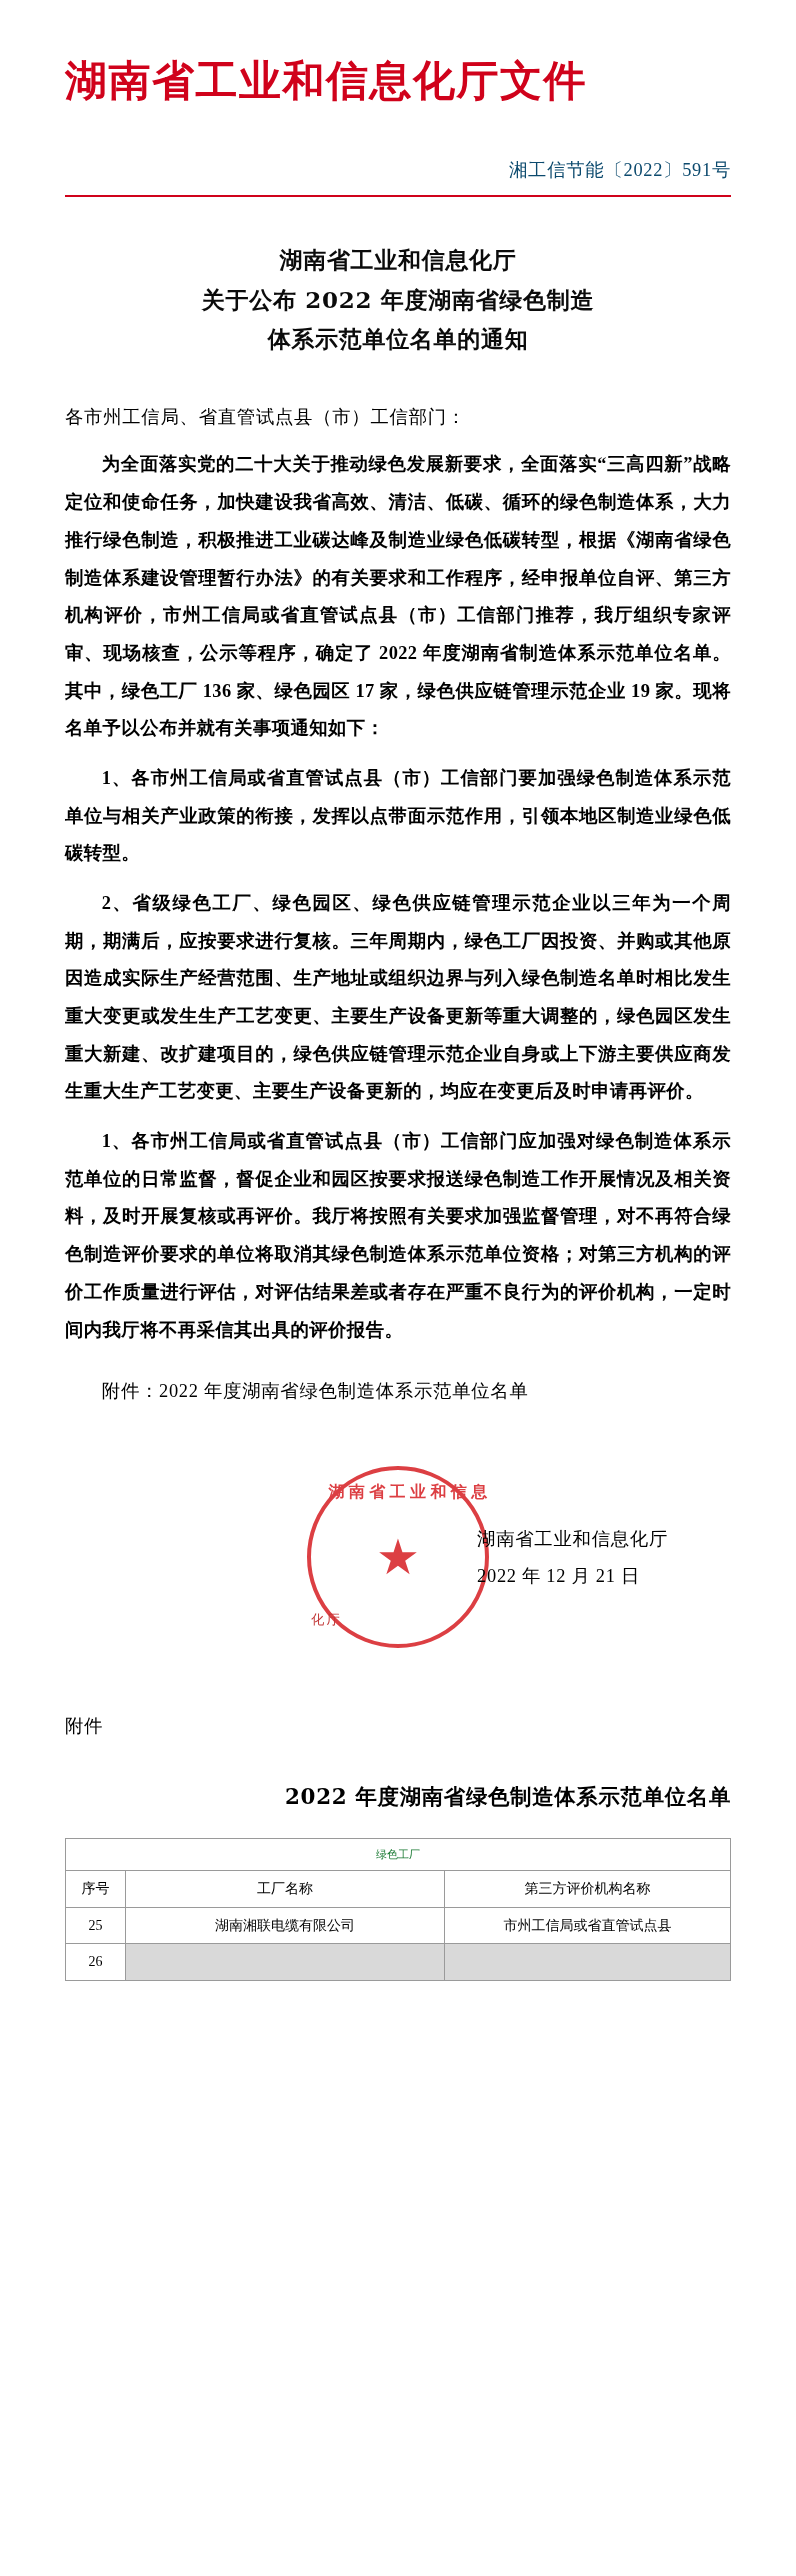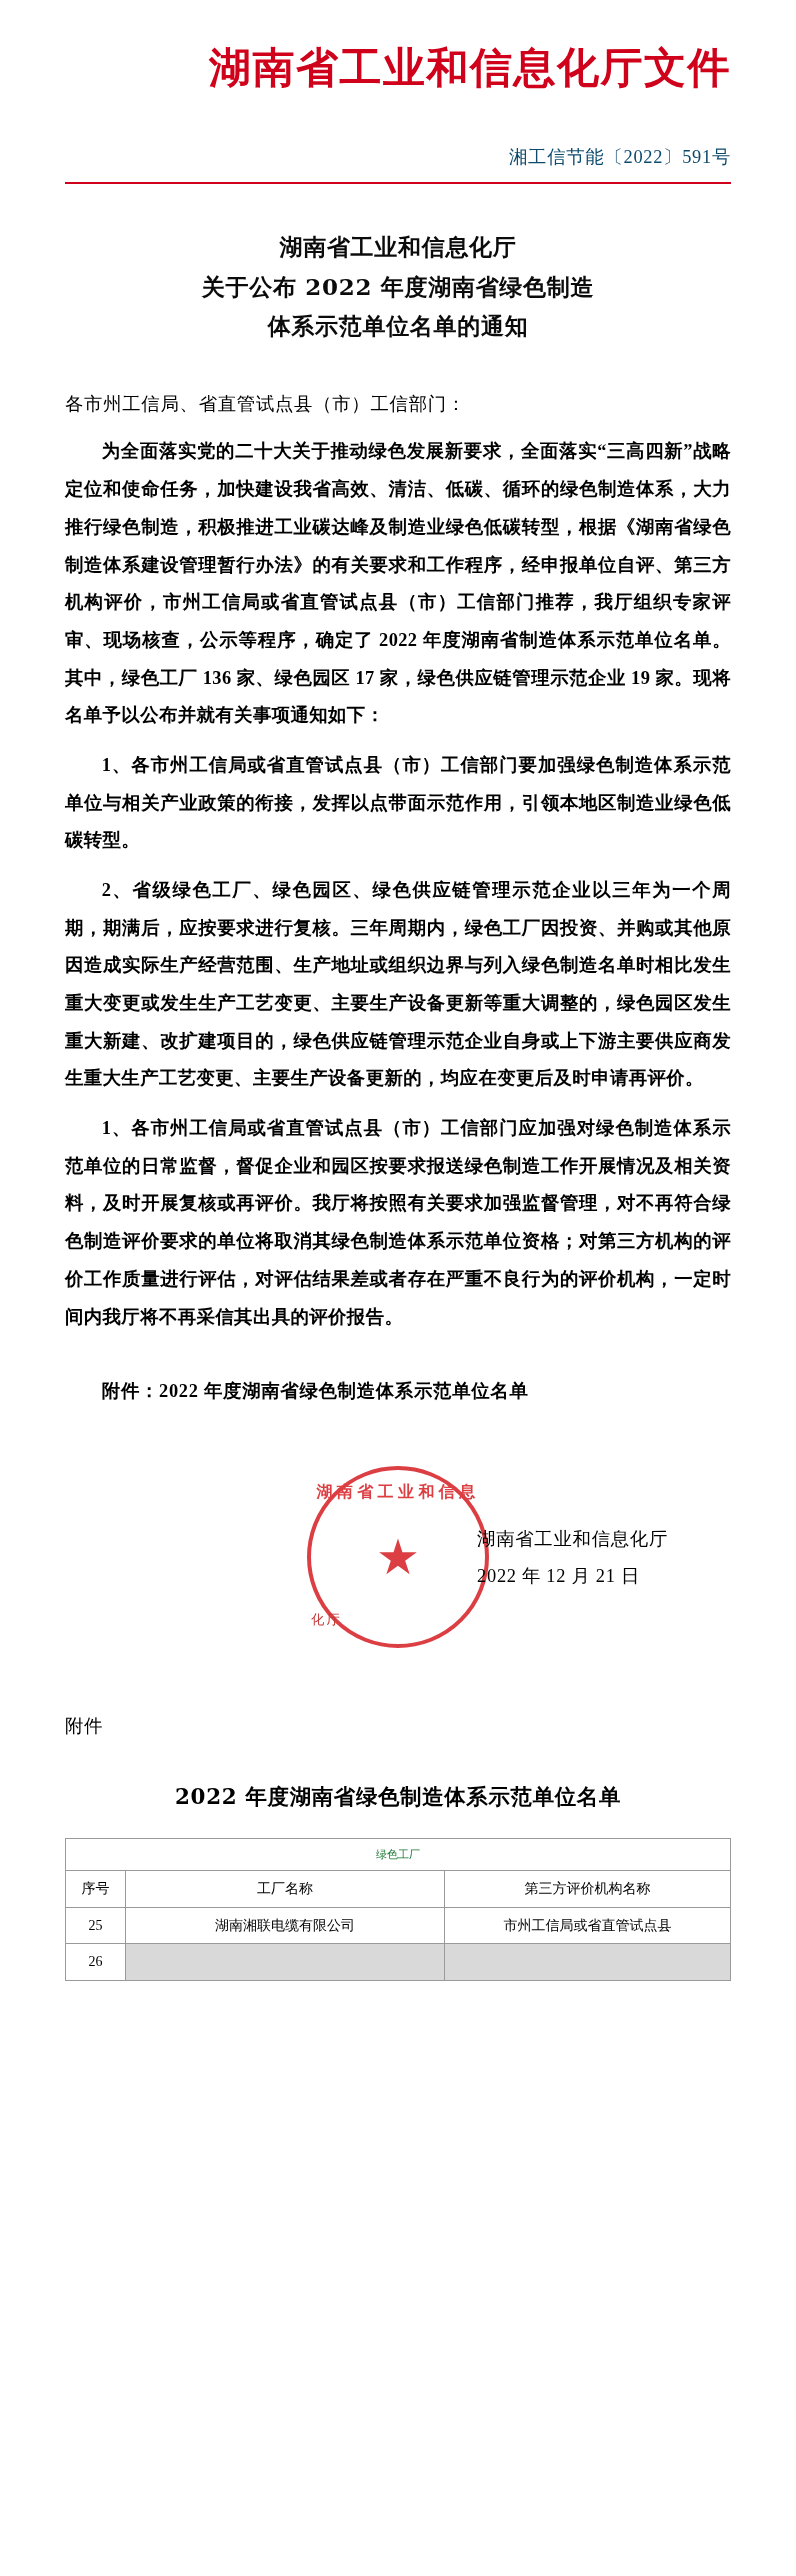--- a/index.html
+++ b/index.html
@@ -18,22 +18,22 @@
     min-height: 2576px;
     margin: 0 auto;
     background: #ffffff;
     box-sizing: border-box;
     padding: 0 65px;
     position: relative;
   }
 
   
   .masthead {
-    text-align: right;
-    padding-top: 42px;
+    text-align: left;
+    padding-top: 55px;
   }
   .masthead-title {
     color: #d0021b;
     font-family: "DejaVu Serif", "Liberation Serif", serif;
     font-weight: bold;
     font-size: 42px;
     letter-spacing: 1.5px;
     line-height: 1.25;
     white-space: nowrap;
   }
@@ -76,24 +76,23 @@
     line-height: 2.05;
     margin: 11.8px 0 0 0;
     text-align: justify;
     text-justify: inter-ideograph;
     text-indent: 2em;
     letter-spacing: 0.4px;
     font-weight: bold;
   }
   .attach-line {
     font-size: 18.4px;
-    margin-top: 42px;
+    margin-top: 29px;
     text-indent: 2em;
     letter-spacing: 0.7px;
-    font-weight: bold;
   }
 
   
   .sign-block {
     margin-top: 55px;
     height: 184px;
     position: relative;
   }
   .sign-lines {
     position: absolute;
@@ -123,21 +122,21 @@
     top: 50%;
     transform: translate(-50%, -50%);
     color: #d8252a;
     font-size: 49px;
     line-height: 1;
   }
   .seal .seal-top {
     position: absolute;
     width: 100%;
     top: 11.8px;
-    left: 0;
+    left: 12px;
     text-align: center;
     color: #d8252a;
     font-size: 16px;
     letter-spacing: 4.4px;
     font-weight: bold;
   }
   .seal .seal-bottom {
     position: absolute;
     width: 100%;
     bottom: 14.7px;
@@ -149,21 +148,21 @@
     font-weight: normal;
   }
 
   
   .attachment-label {
     margin-top: 71px;
     font-size: 18.4px;
     letter-spacing: 0.7px;
   }
   .attachment-title {
-    text-align: center;
+    text-align: right;
     margin-top: 44px;
     font-family: "DejaVu Serif", "Liberation Serif", serif;
     font-weight: bold;
     font-size: 21.4px;
     letter-spacing: 0.7px;
   }
 
   
   table.list-table {
     width: 100%;

